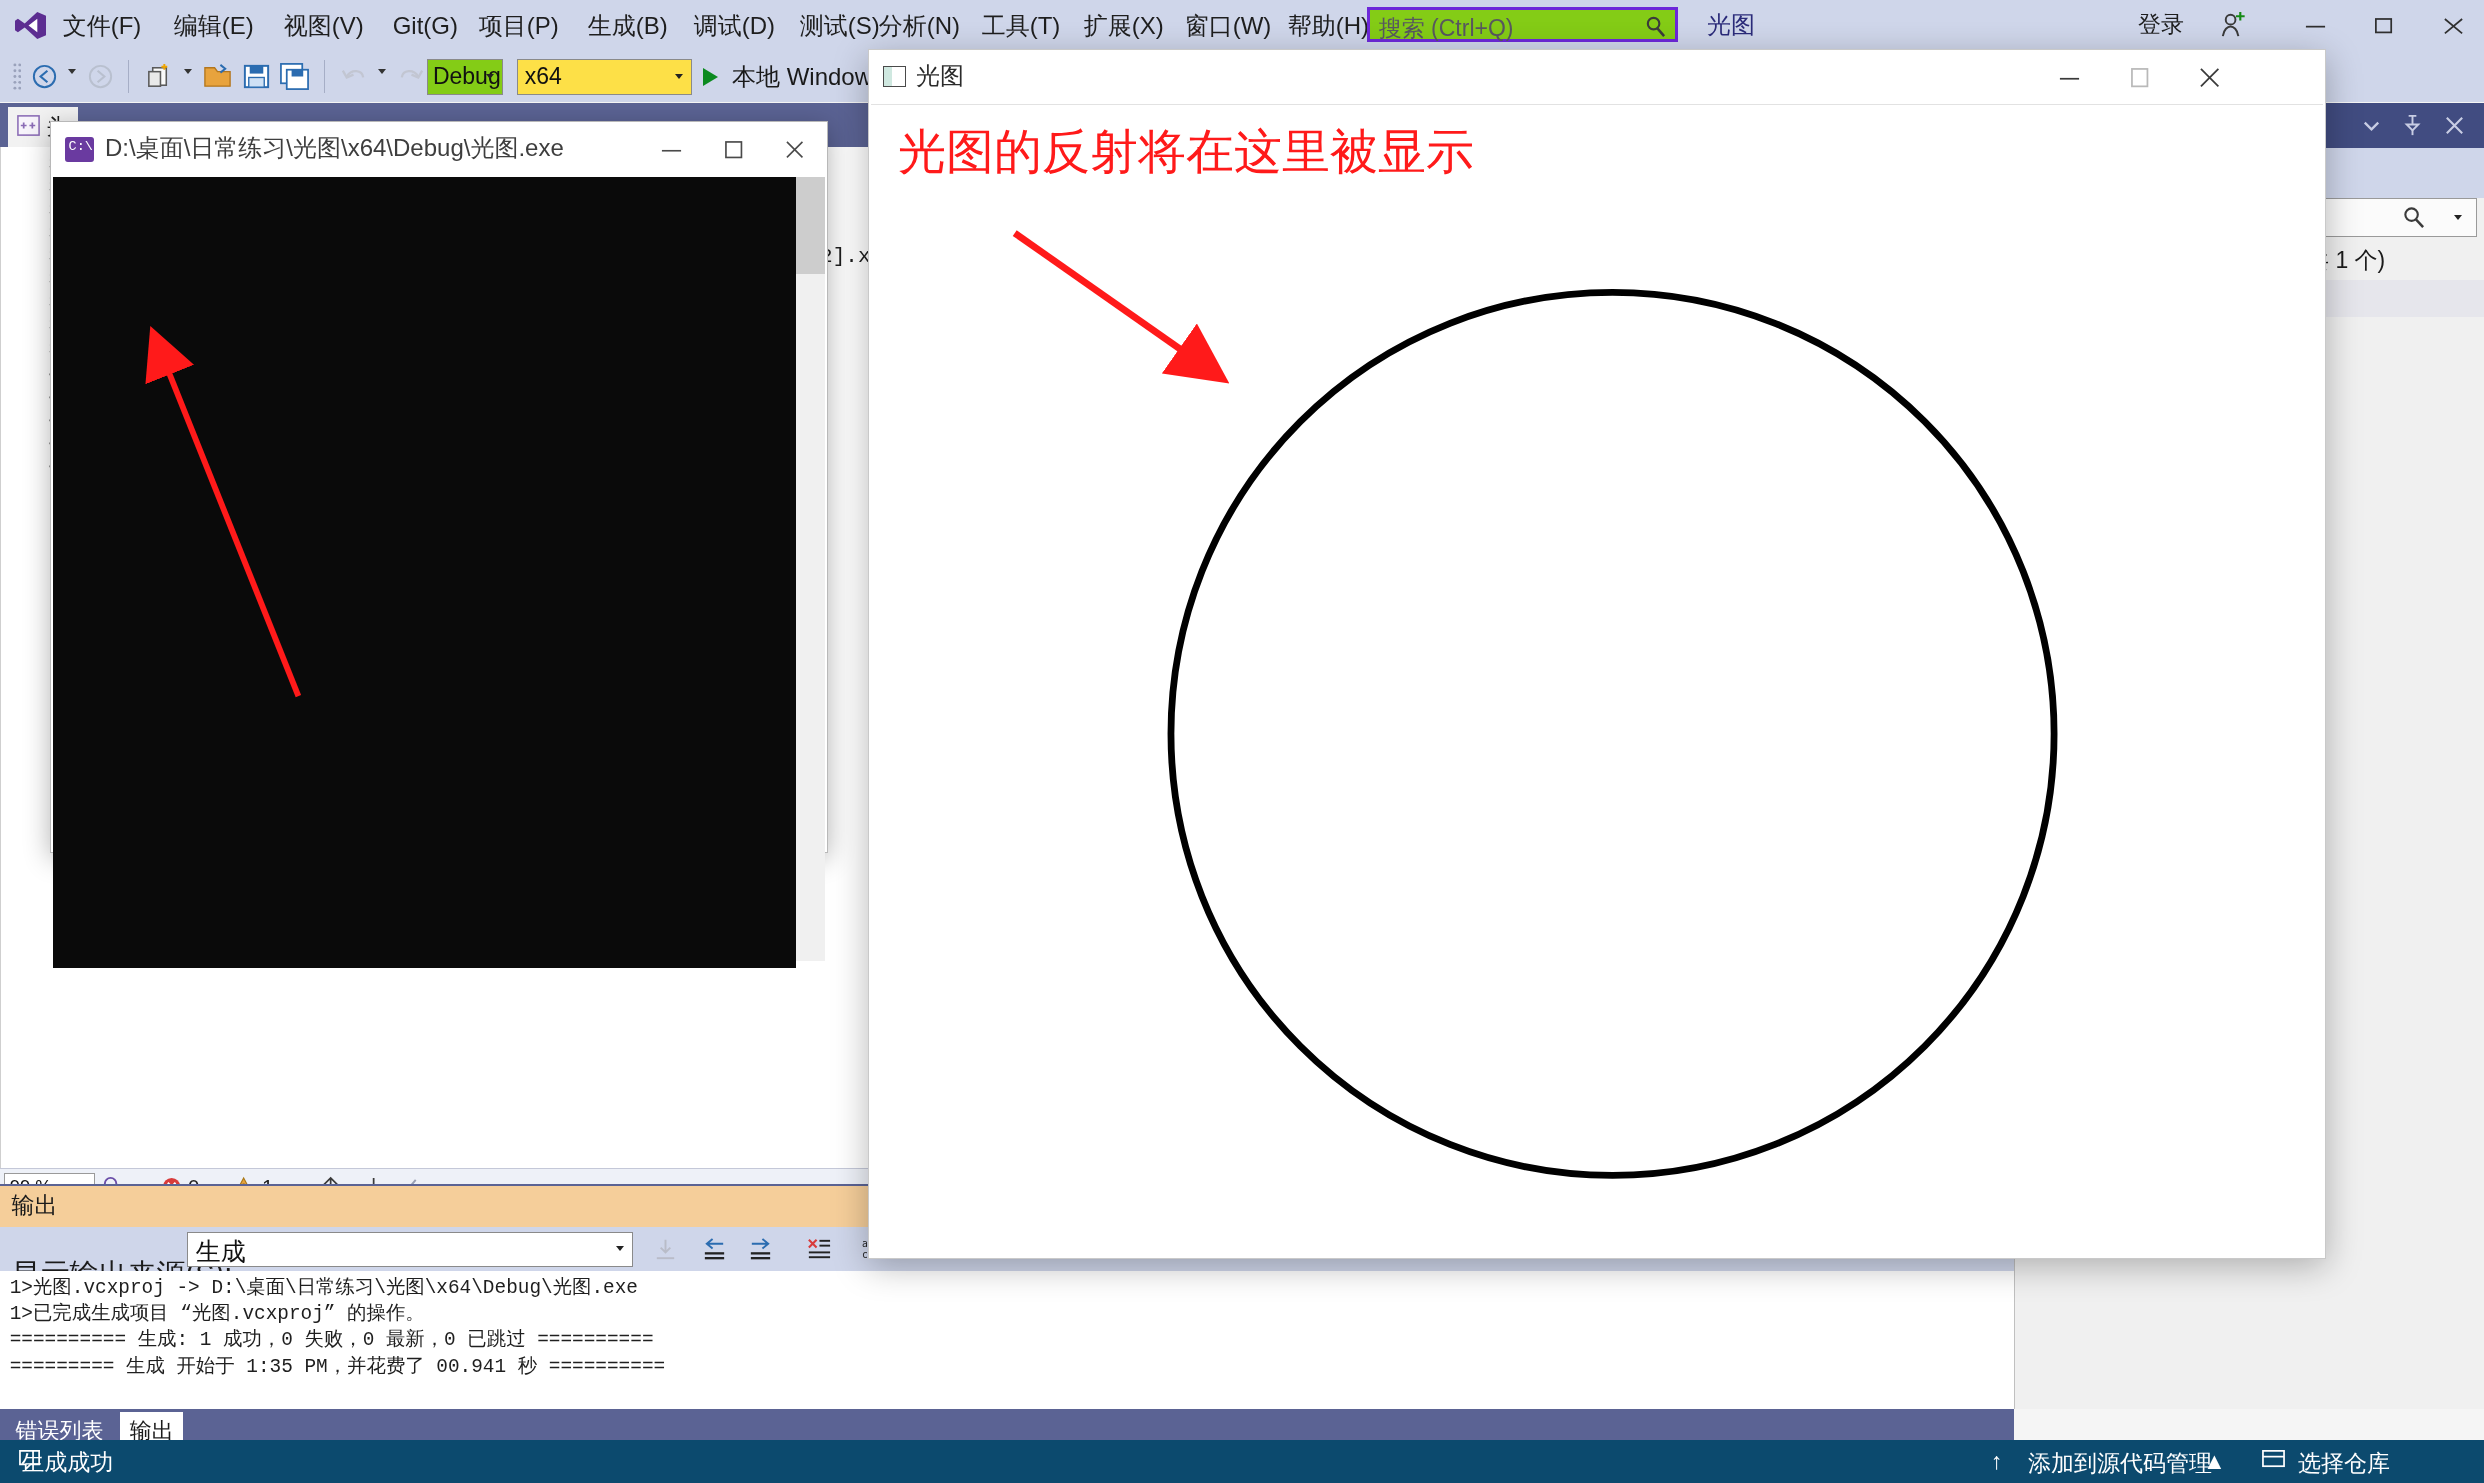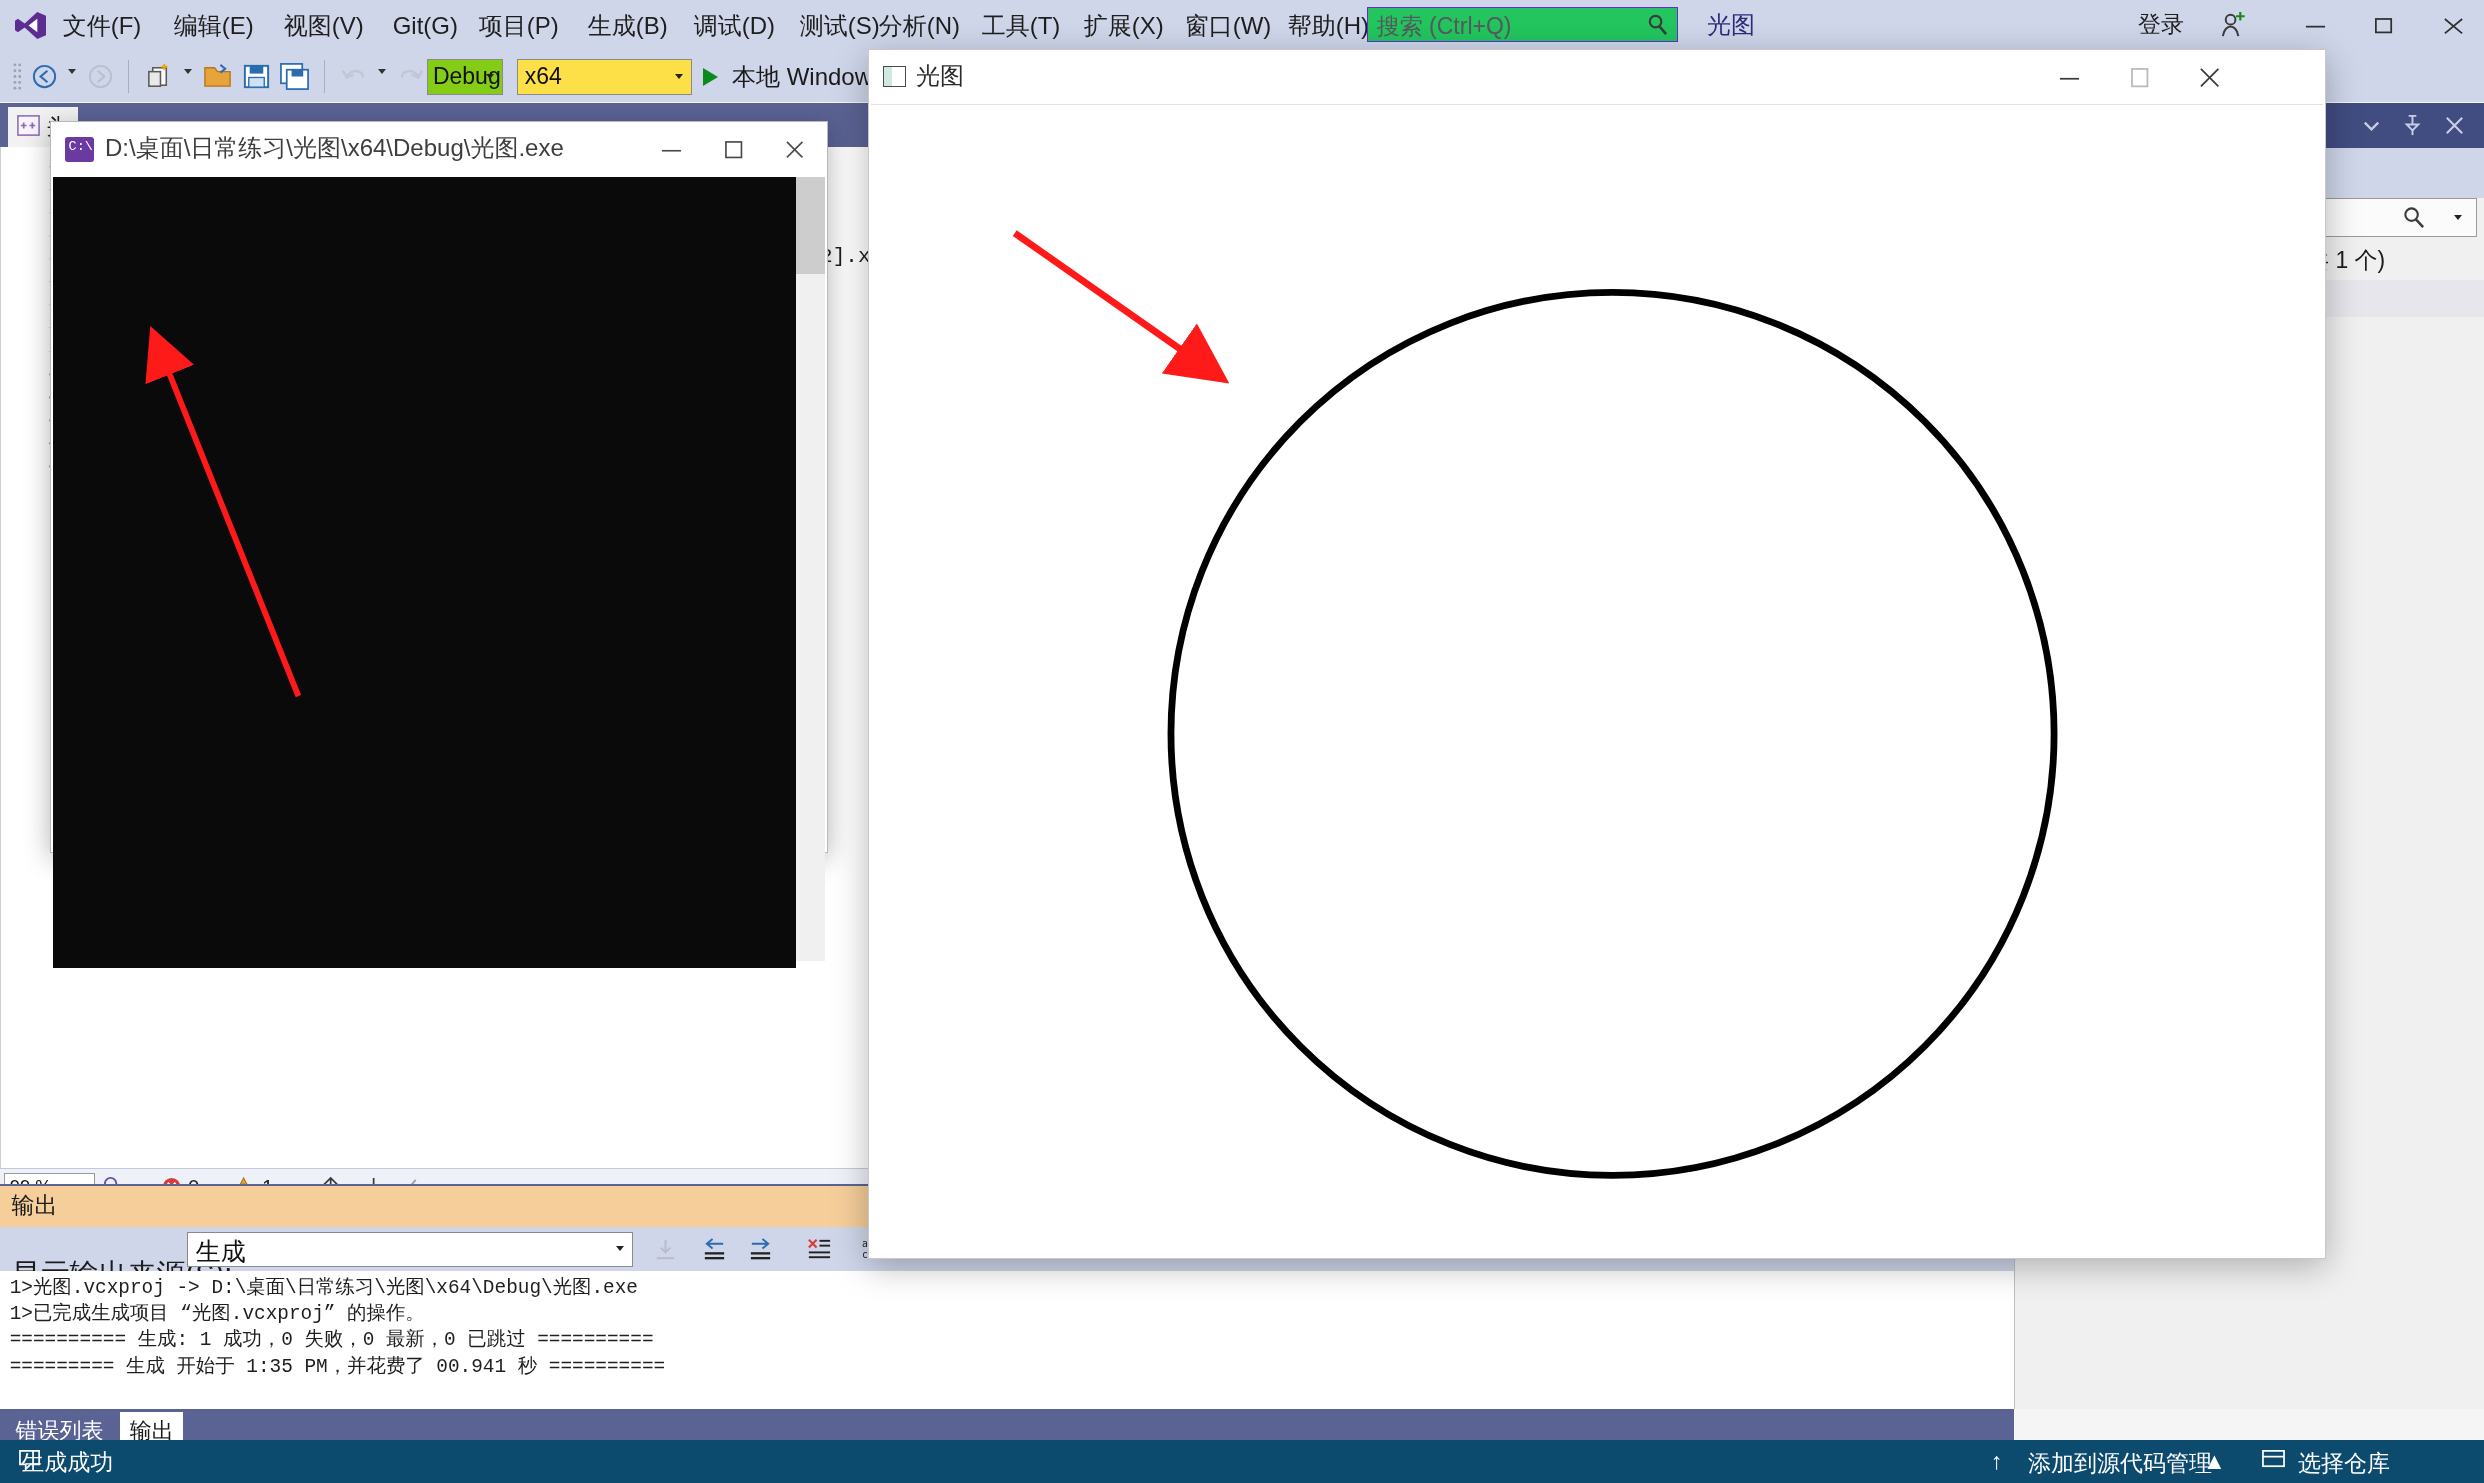--- a/index.html
+++ b/index.html
@@ -14,21 +14,21 @@
   
   #vs-shell{position:absolute;left:0;top:0;width:2484px;height:1484px;background:#f5f5f5;}
   #vs-menubar{position:absolute;left:0;top:0;width:2484px;height:50px;background:#cfd6ea;}
   #vs-logo{position:absolute;left:13.6px;top:9.7px;width:33px;height:31px;}
   .menu-item{
     position:absolute;top:6.8px;height:37px;line-height:37px;
     font-size:24px;color:#1e1e1e;padding:0 8.7px;cursor:default;white-space:nowrap;
   }
   #search-box{
     position:absolute;left:1367px;top:6.8px;width:311px;height:35px;
-    background:#22c55e;border:1px solid #6d28d9;box-sizing:border-box;
+    background:#84cc16;border:3px solid #6d28d9;box-sizing:border-box;
   }
   #search-box .ph{position:absolute;left:8.7px;top:2.9px;font-size:23px;color:#58585f;white-space:nowrap;}
   #search-box .mag{position:absolute;right:7.8px;top:4.9px;width:23px;height:23px;}
   #vs-proj-title{position:absolute;left:1707px;top:8.7px;font-size:24px;color:#2b2b7a;}
   #vs-signin{position:absolute;left:2138px;top:8.7px;font-size:23px;color:#1e1e1e;}
   #vs-signin-icon{position:absolute;left:2217px;top:7.8px;width:33px;height:33px;}
   .wbtn{position:absolute;top:0;width:58px;height:50px;}
   .wbtn svg{position:absolute;left:17.5px;top:15.5px;}
   #vs-min{left:2286px;} #vs-max{left:2355px;} #vs-close{left:2424px;}
 
@@ -609,14 +609,15 @@
     <svg style="position:absolute;left:0;top:0" width="1452" height="1150" viewBox="0 0 1496 1185">
       <defs>
         <marker id="arrHead2" markerWidth="9" markerHeight="9" refX="6" refY="4.5" orient="auto">
           <path d="M0,0 L9,4.5 L0,9 z" fill="#ff1a1a"></path>
         </marker>
       </defs>
       <line x1="148" y1="132" x2="352" y2="275" stroke="#ff1a1a" stroke-width="7" marker-end="url(#arrHead2)"></line>
       <circle cx="764" cy="648" r="455" fill="none" stroke="#000000" stroke-width="7"></circle>
     </svg>
   </div>
+  <div id="gfx-annot">光图的反射将在这里被显示</div>
 </div>
 
 
 </body></html>

